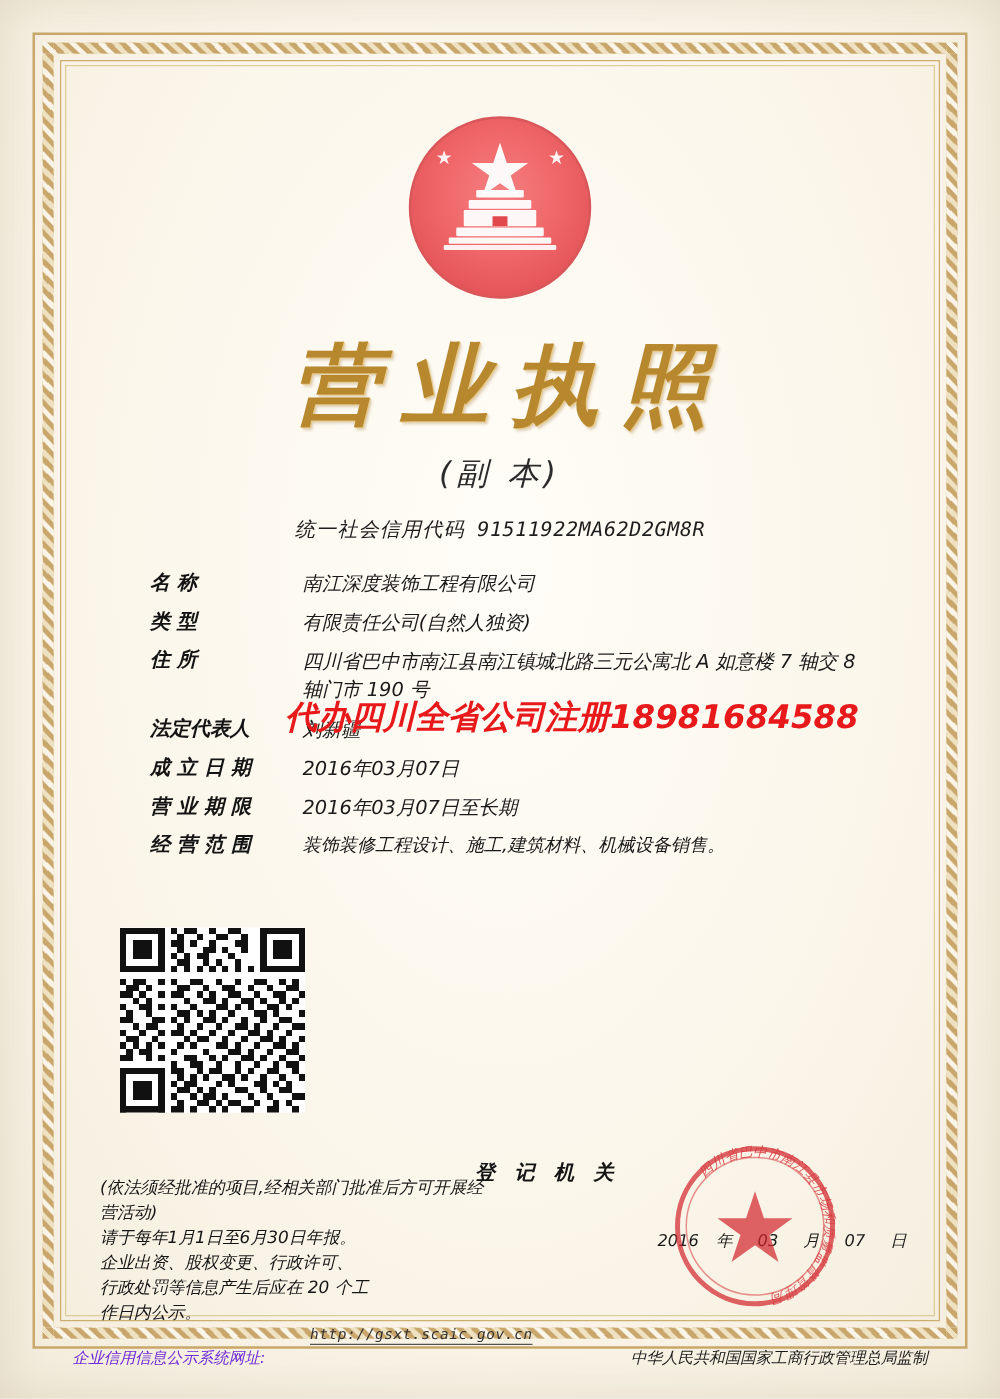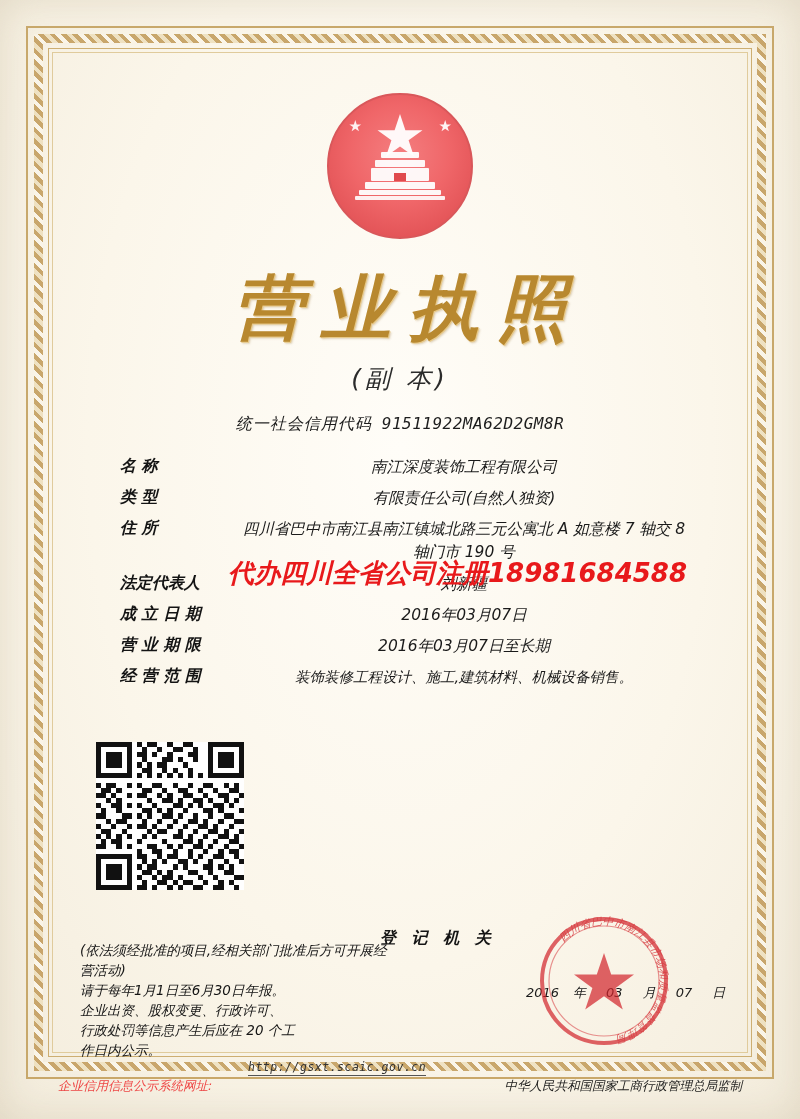--- a/index.html
+++ b/index.html
@@ -135,21 +135,20 @@
     position: absolute;
     left: 120px;
     top: 456px;
     width: 566px;
   }
   .field-row {
     display: flex;
     align-items: flex-start;
     margin-bottom: 9px;
     min-height: 22px;
-    text-align: center;
   }
   .field-label {
     width: 122px;
     flex: 0 0 122px;
     font-family: "DejaVu Sans", sans-serif;
     font-size: 16px;
     font-weight: bold;
     color: #141414;
     letter-spacing: 0;
     display: flex;
@@ -252,21 +251,21 @@
     letter-spacing: 0.5px;
     border-bottom: 1px solid #555;
     padding-bottom: 1px;
   }
   .footer-left {
     position: absolute;
     left: 58px;
     top: 1078px;
     font-family: "DejaVu Sans", sans-serif;
     font-size: 12.5px;
-    color: #ef4444;
+    color: #6d28d9;
   }
   .footer-right {
     position: absolute;
     right: 58px;
     top: 1078px;
     font-family: "DejaVu Sans", sans-serif;
     font-size: 12.5px;
     color: #1a1a1a;
   }
 </style>

